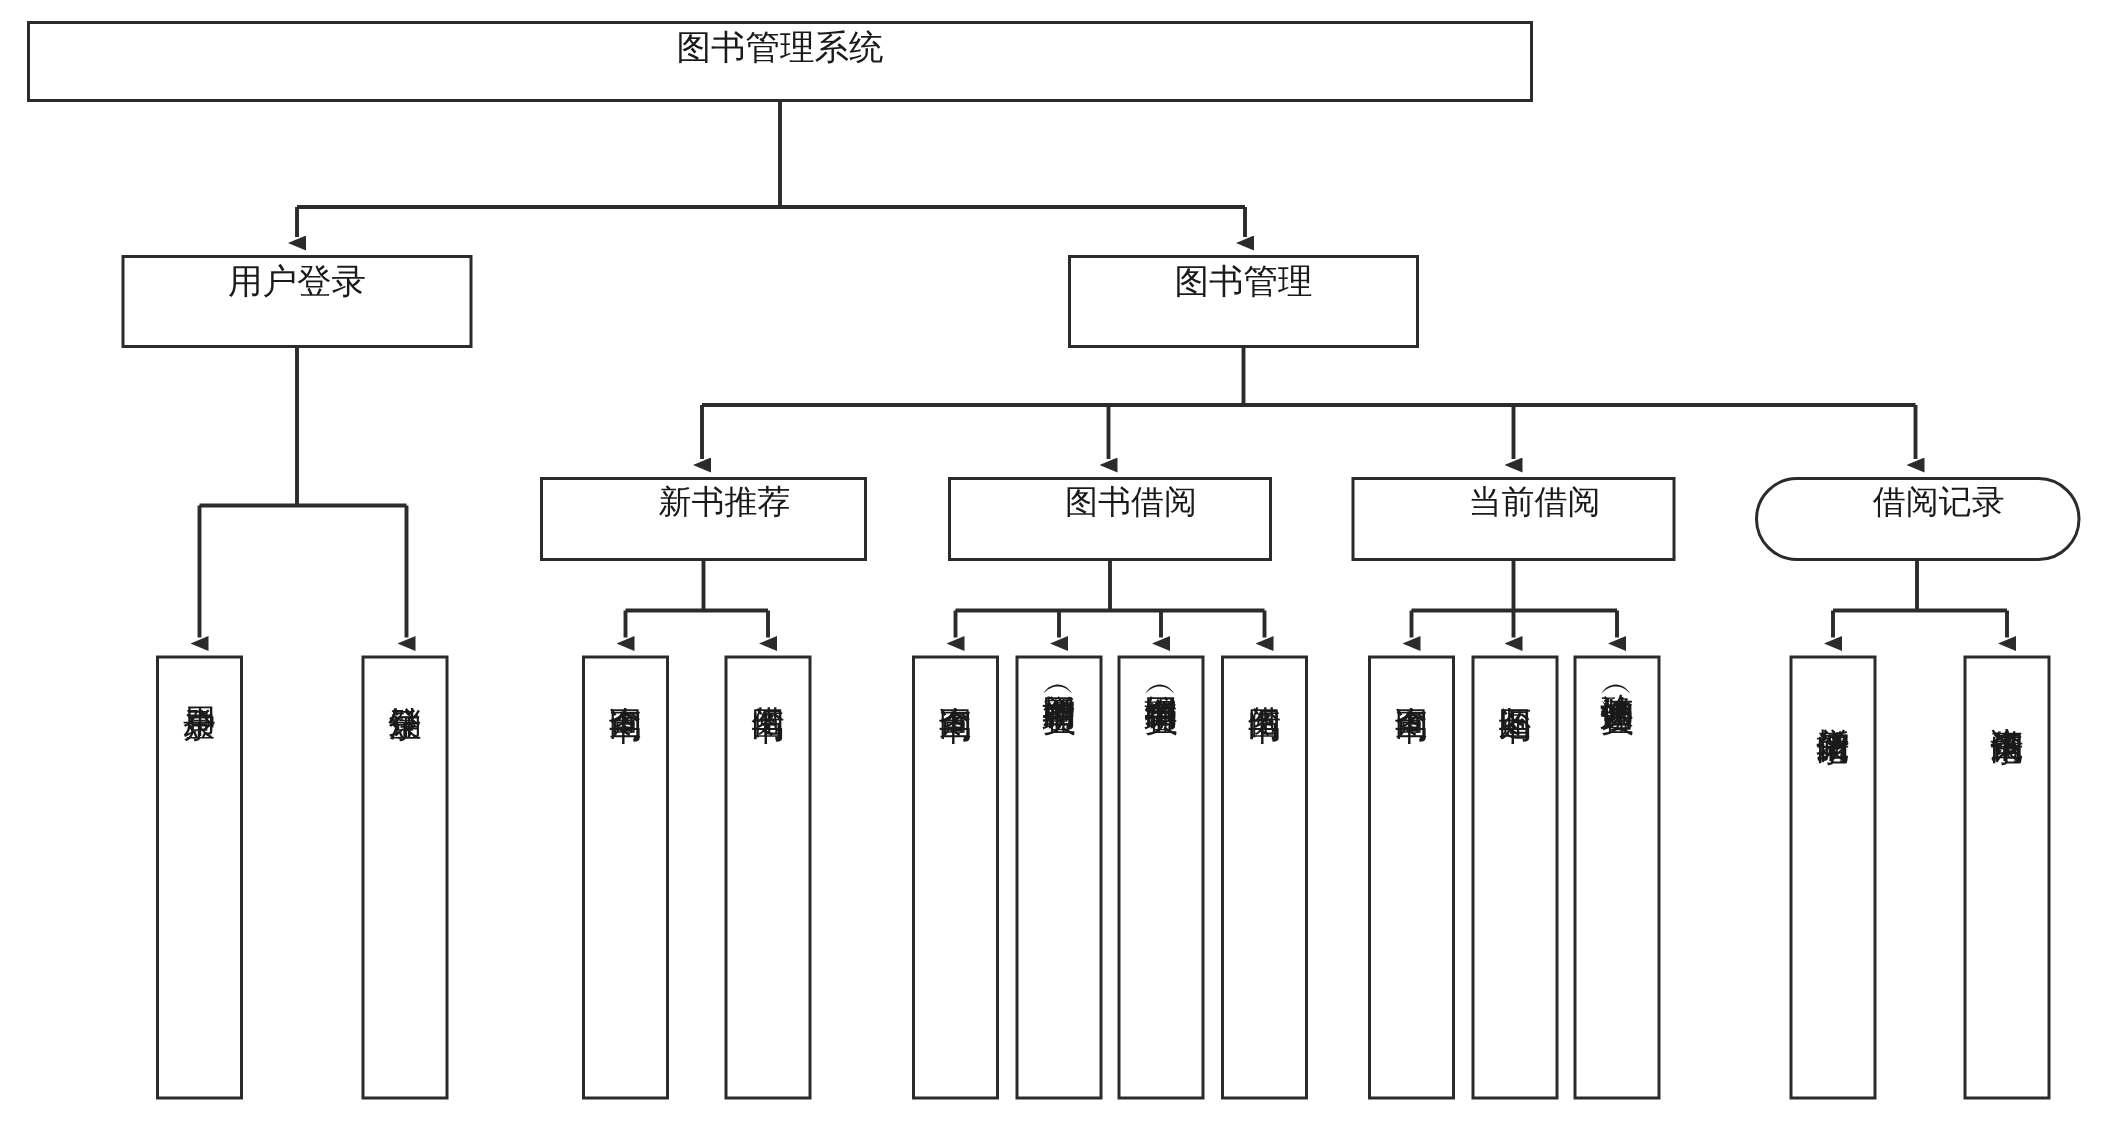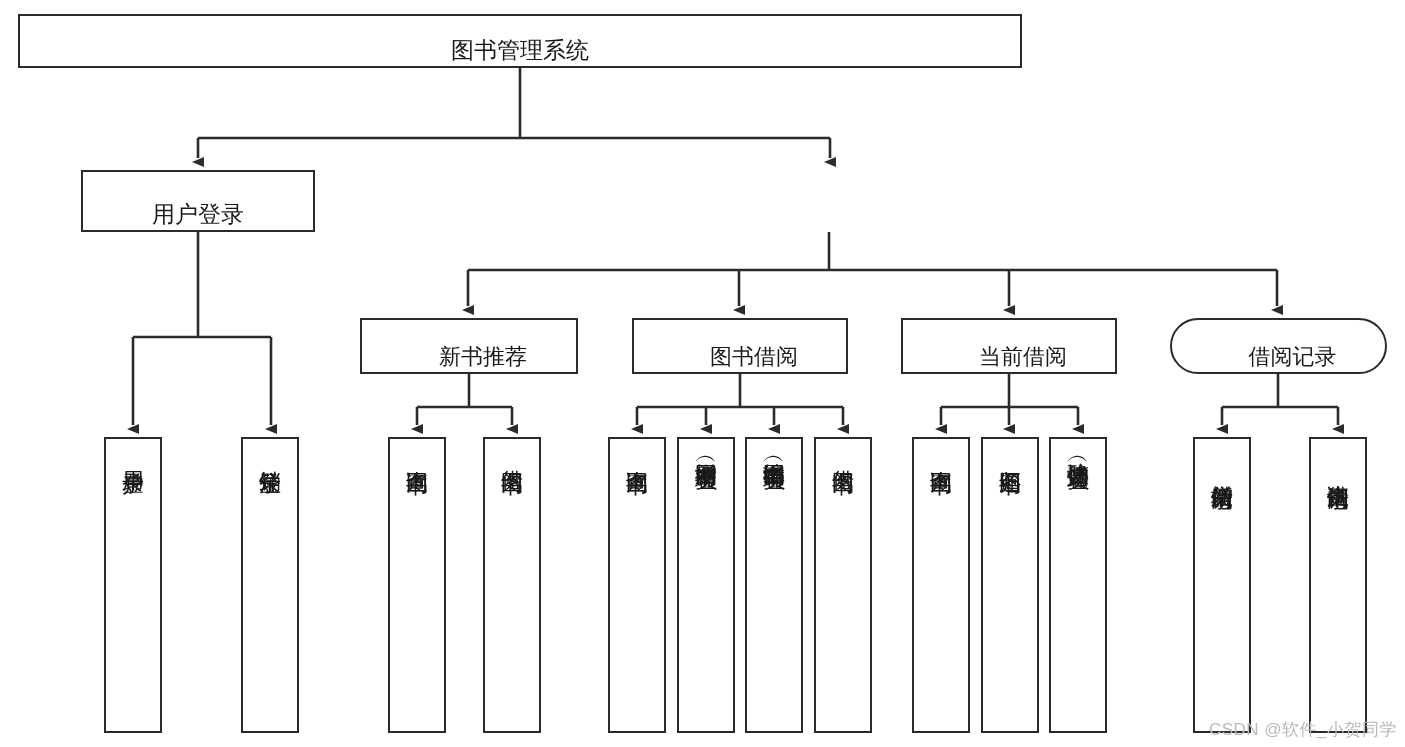--- a/index.html
+++ b/index.html
@@ -24,21 +24,21 @@
     width: 1405px;
     height: 747px;
     pointer-events: none;
   }
   .node {
     position: absolute;
     box-sizing: border-box;
     background: #ffffff;
     border: 2px solid #2b2b2b;
     display: flex;
-    align-items: flex-end;
+    align-items: flex-start;
     justify-content: center;
     color: #1a1a1a;
   }
   .node.root {
     font-size: 23px;
   }
   .node.lvl2 {
     font-size: 23px;
   }
   .node.lvl3 {
@@ -127,20 +127,23 @@
     </g>
   </svg>
 
   <div class="node root" style="left:18px; top:14px; width:1004px; height:54px;">
     <span>图书管理系统</span>
   </div>
 
   <div class="node lvl2" style="left:81px; top:170px; width:234px; height:62px;">
     <span>用户登录</span>
   </div>
+  <div class="node lvl2" style="left:712px; top:170px; width:234px; height:62px;">
+    <span>图书管理</span>
+  </div>
 
   <div class="node lvl3" style="left:360px; top:318px; width:218px; height:56px;">
     <span>新书推荐</span>
   </div>
   <div class="node lvl3" style="left:632px; top:318px; width:216px; height:56px;">
     <span>图书借阅</span>
   </div>
   <div class="node lvl3" style="left:901px; top:318px; width:216px; height:56px;">
     <span>当前借阅</span>
   </div>
@@ -185,15 +188,14 @@
     <span class="vtext">确认归还（管理员）</span>
   </div>
 
   <div class="node leaf" style="left:1193px; top:437px; width:58px; height:296px; padding-top:28px;">
     <span class="vtext">新增借阅记录</span>
   </div>
   <div class="node leaf" style="left:1309px; top:437px; width:58px; height:296px; padding-top:28px;">
     <span class="vtext">查询借阅记录</span>
   </div>
 
-  <div class="watermark">CSDN @软件_小贺同学</div>
 
 </div>
 
 </body></html>

